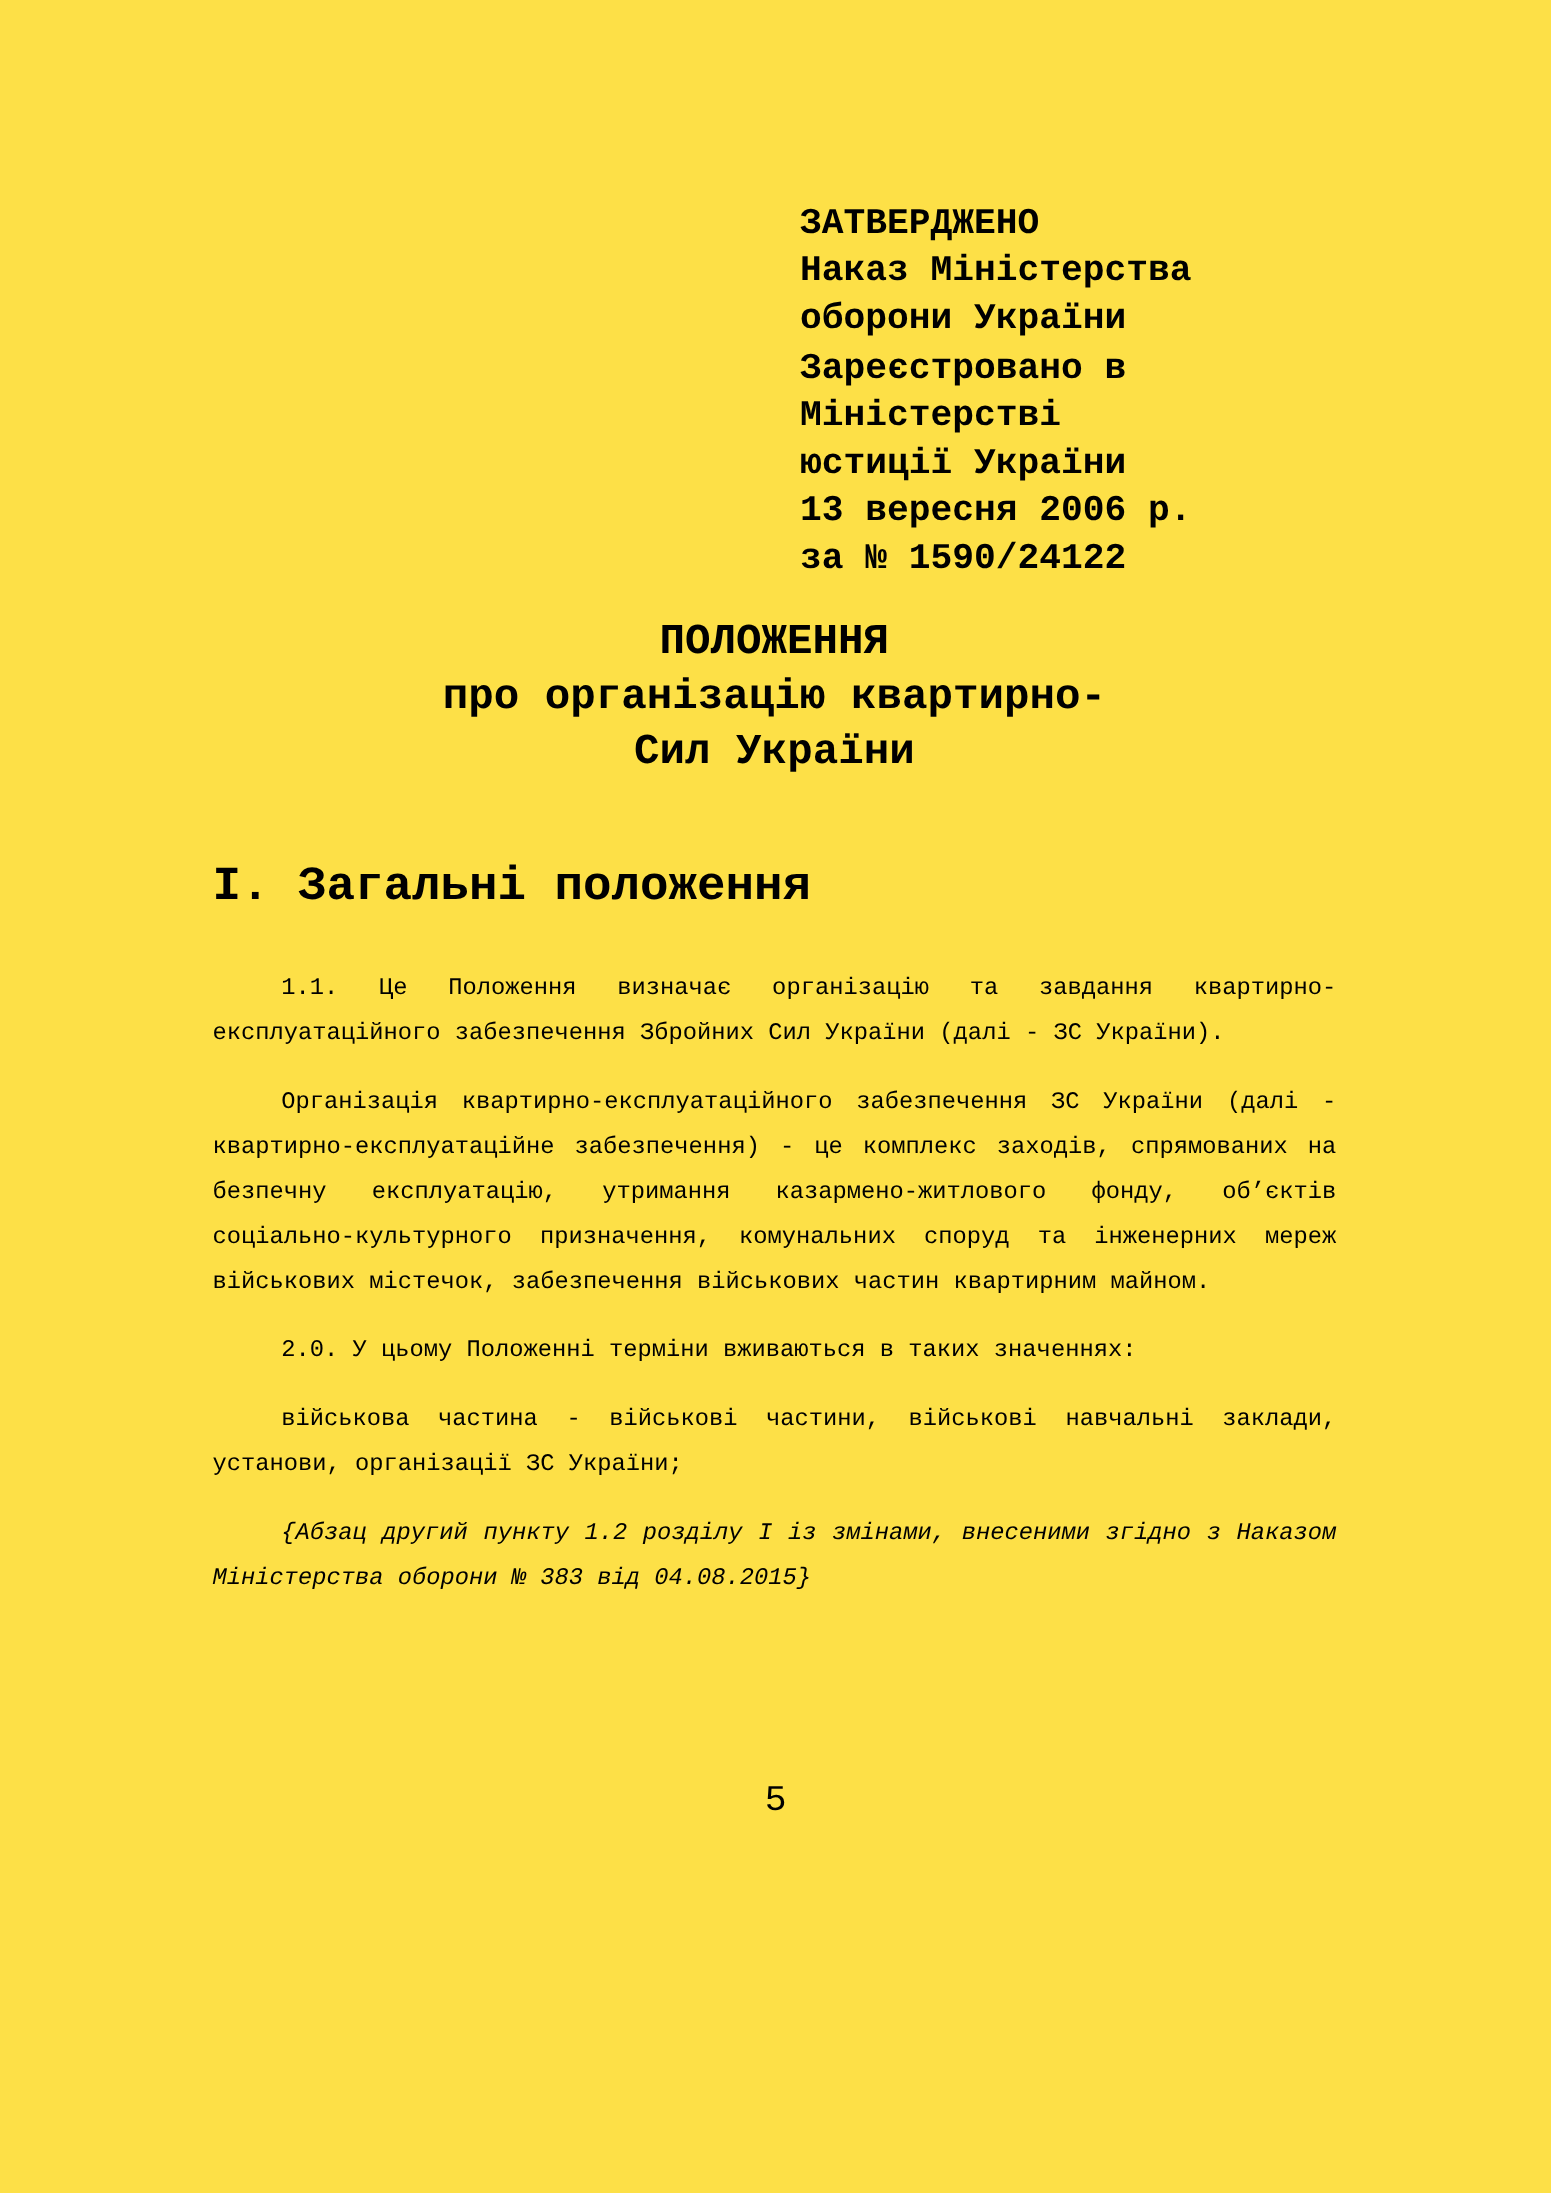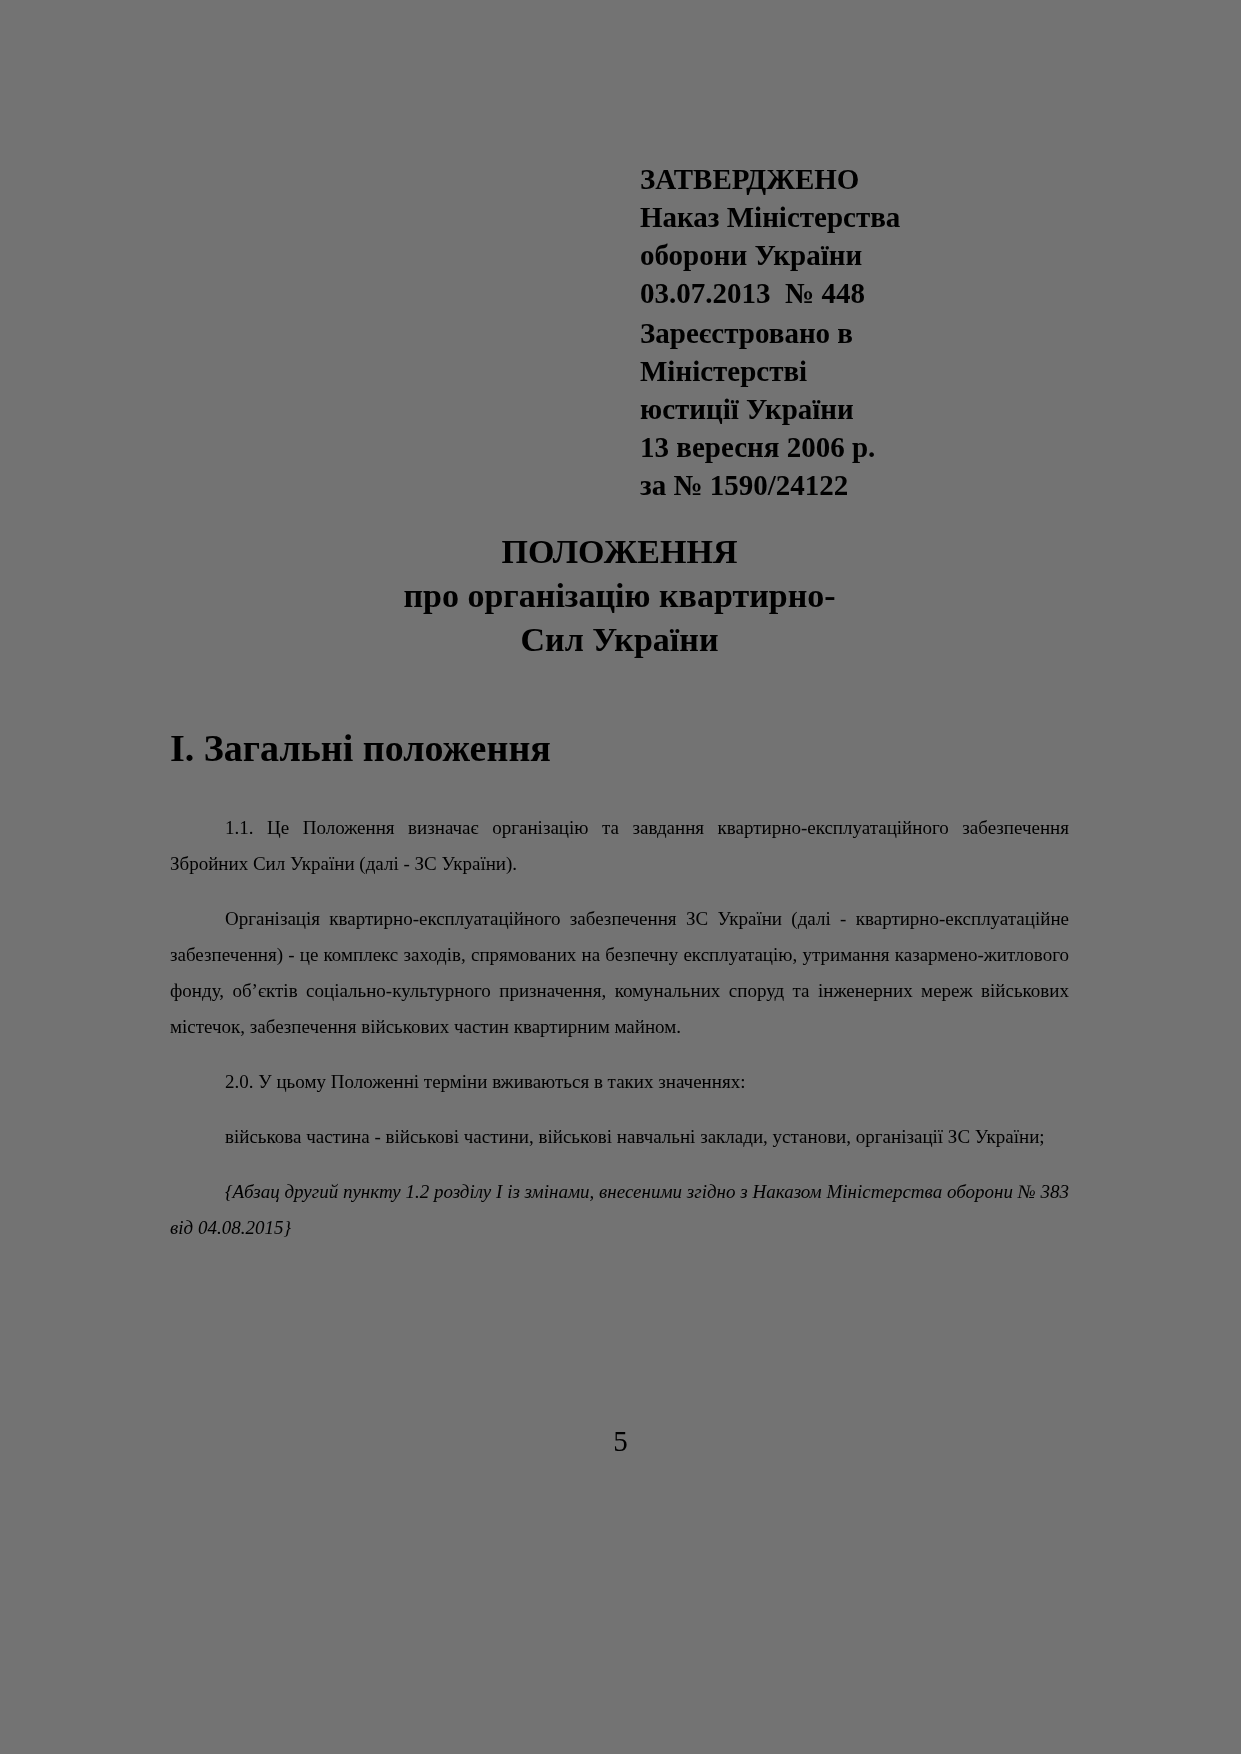--- a/index.html
+++ b/index.html
@@ -2,23 +2,23 @@
 <html><head>
 <meta charset="utf-8">
 <style>
   * { box-sizing: border-box; }
   html, body { margin: 0; padding: 0; background: #e8e8e8; }
   .page {
     position: relative;
     width: 1241px;
     height: 1754px;
     margin: 0 auto;
-    background: #737373;
+    background: #fde047;
     color: #000000;
-    font-family: Liberation Serif, serif;
+    font-family: Liberation Mono, monospace;
     overflow: hidden;
   }
   .content {
     padding: 160px 172px 0 170px;
   }
   
   .approval {
     margin-left: 470px;
     font-weight: bold;
     font-size: 29px;
@@ -73,21 +73,20 @@
 <body>
 
 <div class="page">
   <div class="content">
 
     <div class="approval">
       <div class="order-block">
         <div>ЗАТВЕРДЖЕНО</div>
         <div>Наказ Міністерства</div>
         <div>оборони України</div>
-        <div>03.07.2013&nbsp;&nbsp;№ 448</div>
       </div>
       <div class="reg-block">
         <div>Зареєстровано в</div>
         <div>Міністерстві</div>
         <div>юстиції України</div>
         <div>13 вересня 2006 р.</div>
         <div>за № 1590/24122</div>
       </div>
     </div>
 

